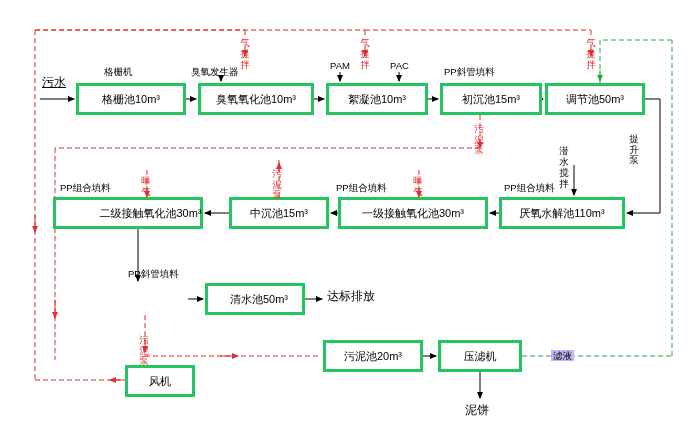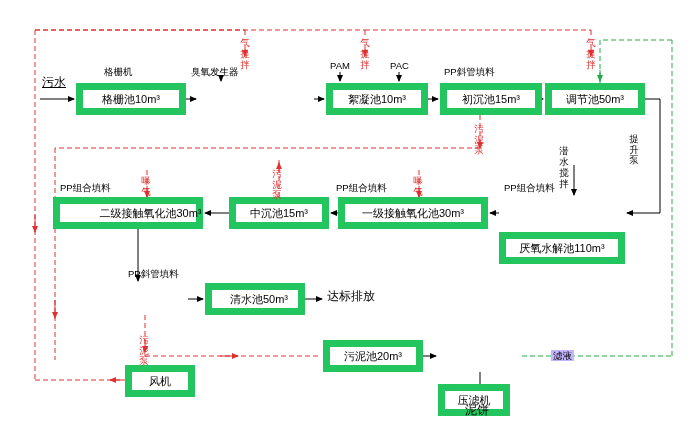--- a/index.html
+++ b/index.html
@@ -4,21 +4,21 @@
 <style>
   html,body{margin:0;padding:0;}
   body{
     width:700px;height:439px;background:#ffffff;
     font-family:"Liberation Sans","DejaVu Sans",sans-serif;
     position:relative;overflow:hidden;
   }
   #stage{position:absolute;left:0;top:0;width:700px;height:439px;}
   svg.layer{position:absolute;left:0;top:0;width:700px;height:439px;pointer-events:none;}
   .box{
-    position:absolute;border:7px solid #22c55e;background:#fff;
+    position:absolute;border:3px solid #22c55e;background:#fff;
     display:flex;align-items:center;justify-content:center;
     font-size:11px;color:#000;white-space:nowrap;box-sizing:border-box;
   }
   .lbl{
     position:absolute;font-size:9.5px;color:#000;white-space:nowrap;
     line-height:11px;
   }
   .lbl.red{color:#e03030;}
   .lbl.v{
     writing-mode:vertical-rl;text-orientation:upright;letter-spacing:0px;
@@ -127,51 +127,54 @@
       <path d="M600,40 L600,83"></path>
     </g>
     <g stroke="#22aa44" stroke-width="1" fill="none">
       <line x1="600" y1="70" x2="600" y2="81" marker-end="url(#ag)"></line>
     </g>
   </svg>
 
   <div class="box" style="left:76px;top:83px;width:110px;height:32px;">
     <span>格栅池10m³</span>
   </div>
+  <div class="box" style="left:198px;top:83px;width:116px;height:32px;">
+    <span>臭氧氧化池10m³</span>
+  </div>
   <div class="box" style="left:326px;top:83px;width:102px;height:32px;">
     <span>絮凝池10m³</span>
   </div>
   <div class="box" style="left:440px;top:83px;width:102px;height:32px;">
     <span>初沉池15m³</span>
   </div>
   <div class="box" style="left:545px;top:83px;width:100px;height:32px;">
     <span>调节池50m³</span>
   </div>
 
-  <div class="box" style="left:499px;top:197px;width:126px;height:32px;margin-top:35px;">
+  <div class="box" style="left:499px;top:197px;width:126px;height:32px;">
     <span>厌氧水解池110m³</span>
   </div>
   <div class="box" style="left:338px;top:197px;width:150px;height:32px;">
     <span>一级接触氧化池30m³</span>
   </div>
   <div class="box" style="left:229px;top:197px;width:100px;height:32px;">
     <span>中沉池15m³</span>
   </div>
   <div class="box" style="left:53px;top:197px;width:150px;height:32px;padding-left:45px;">
     <span>二级接触氧化池30m³</span>
   </div>
 
   <div class="box" style="left:205px;top:283px;width:100px;height:32px;padding-left:8px;">
     <span>清水池50m³</span>
   </div>
 
   <div class="box" style="left:323px;top:340px;width:100px;height:32px;">
     <span>污泥池20m³</span>
   </div>
-  <div class="box" style="left:438px;top:340px;width:72px;height:32px;margin-top:44px;">
+  <div class="box" style="left:438px;top:340px;width:84px;height:32px;">
     <span>压滤机</span>
   </div>
   <div class="box" style="left:125px;top:365px;width:70px;height:32px;">
     <span>风机</span>
   </div>
 
   <div class="lbl big" style="left:42px;top:77px;text-decoration:underline;"><span>污水</span></div>
   <div class="lbl" style="left:104px;top:66px;"><span>格栅机</span></div>
   <div class="lbl" style="left:191px;top:66px;"><span>臭氧发生器</span></div>
   <div class="lbl" style="left:330px;top:60px;"><span>PAM</span></div>

